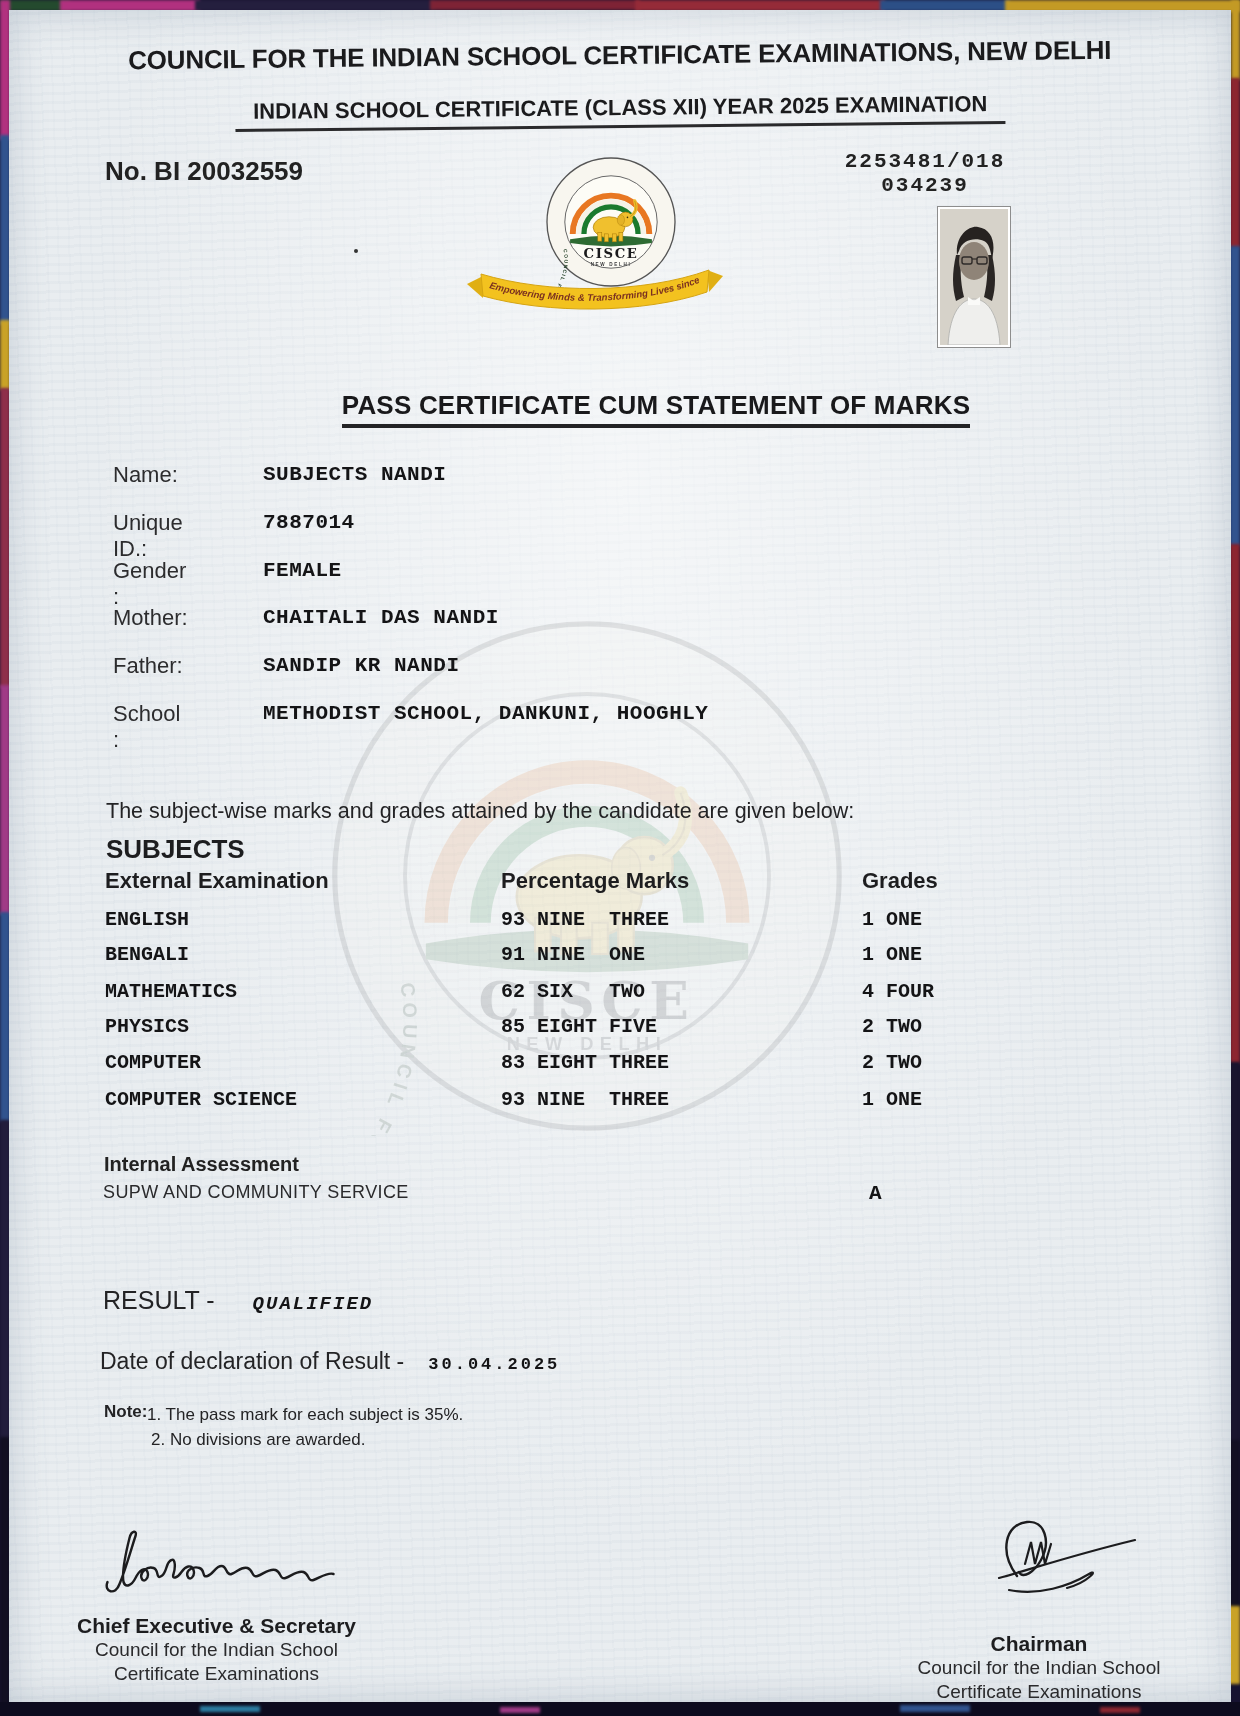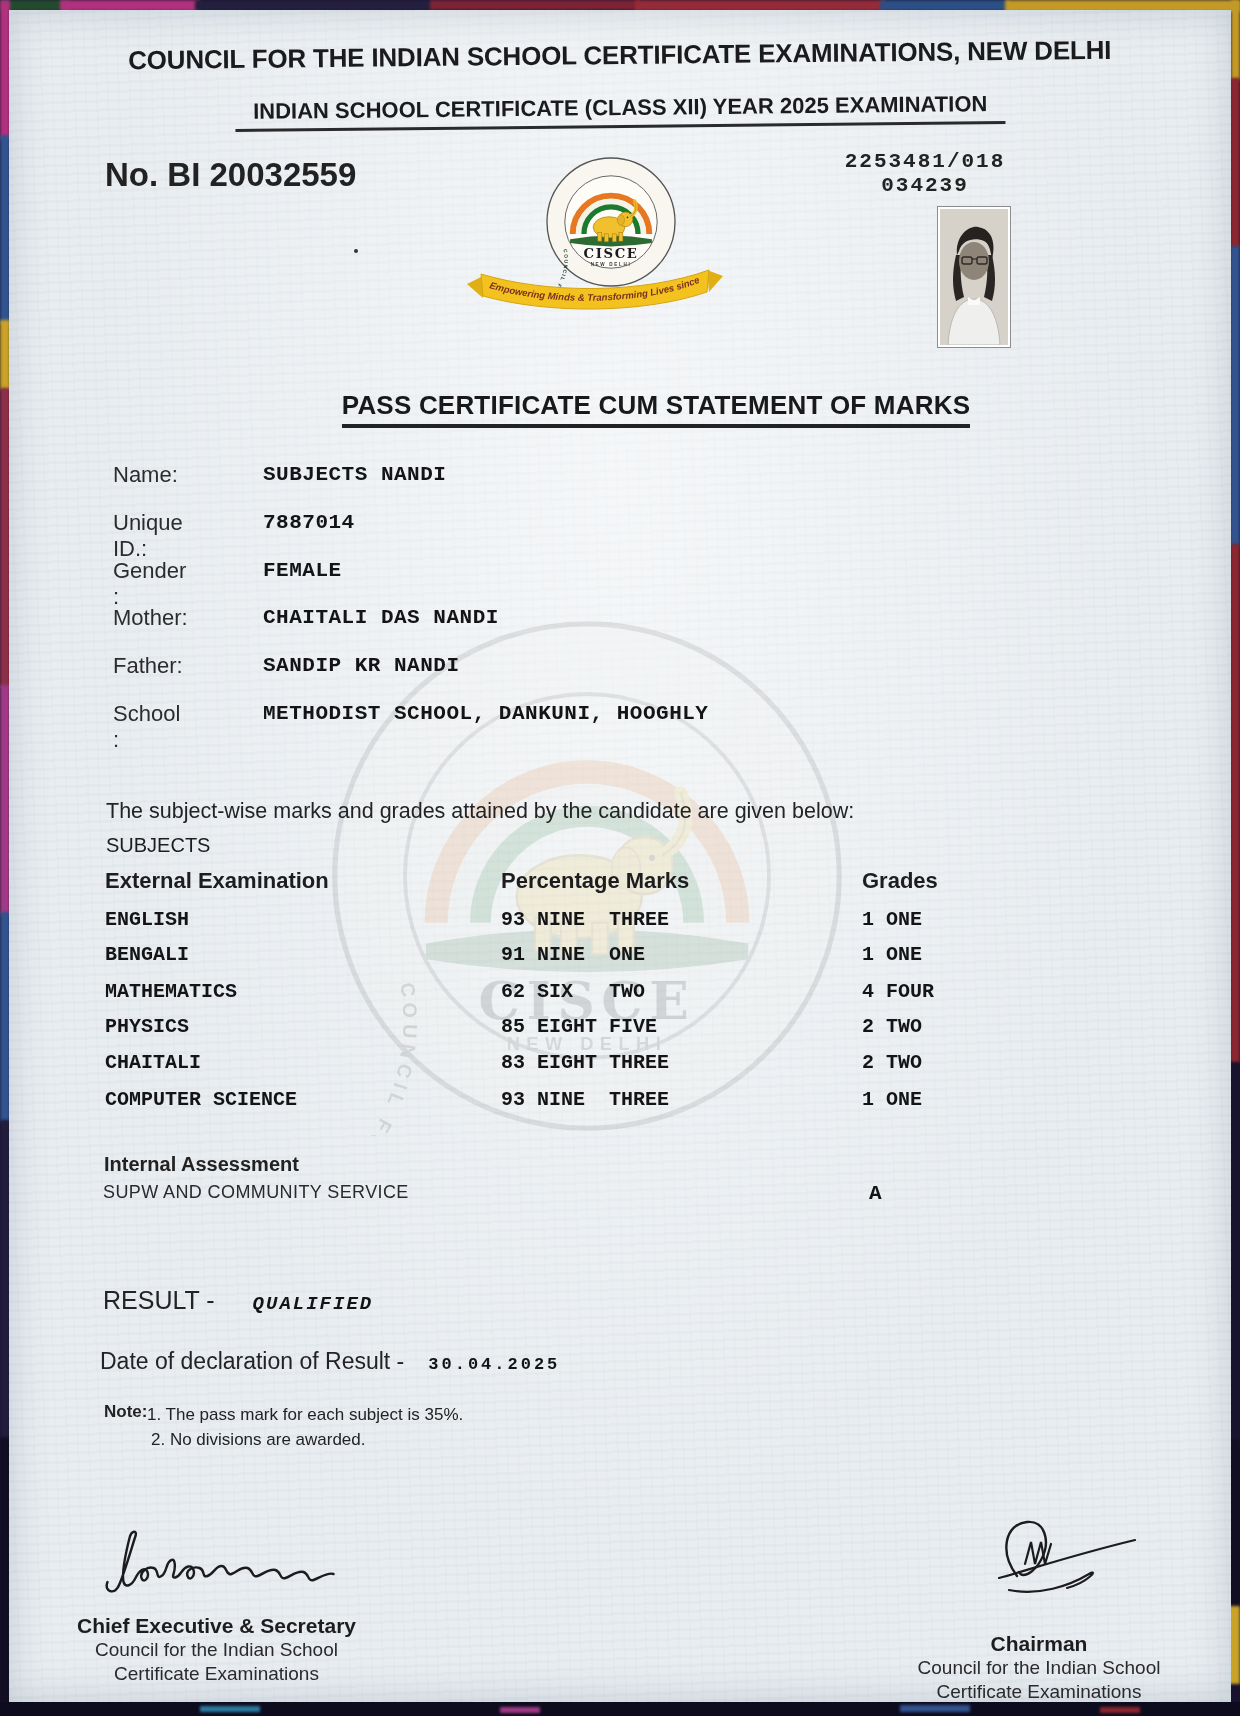--- a/index.html
+++ b/index.html
@@ -14,39 +14,39 @@
       repeating-linear-gradient(-2deg, rgba(125,148,170,.05) 0 3px, rgba(125,148,170,0) 3px 9px),
       repeating-linear-gradient(88deg, rgba(140,160,185,.035) 0 2px, rgba(140,160,185,0) 2px 11px),
       #e9edf0;
     box-shadow: inset 0 0 38px rgba(95,115,140,.28);
     color:#1d1d1f;}
   
   #header{left:0;top:30px;width:100%;text-align:center;transform:rotate(-0.6deg);}
   #header .l1{font-size:26px;font-weight:bold;letter-spacing:-0.2px;color:#1b1b1d;}
   #header .l2{display:inline-block;font-size:22px;font-weight:bold;color:#1b1b1d;margin-top:6px;
               padding:0 18px 4px 18px;border-bottom:3px solid #2a2a2c;}
-  #certno{left:96px;top:146px;font-size:33px;font-weight:bold;color:#222;}
+  #certno{left:96px;top:146px;font-size:26px;font-weight:bold;color:#222;}
   #serial{left:828px;top:140px;width:176px;text-align:center;
           font-family:"Liberation Mono",monospace;font-size:21px;font-weight:bold;
           letter-spacing:2px;line-height:24px;color:#222;}
   .mono{font-family:"Liberation Mono",monospace;font-weight:bold;color:#141416;}
   
   #photo{left:928px;top:196px;width:74px;height:142px;background:#fff;padding:2px;
          border:1px solid #8d8d8d;box-sizing:border-box;}
   
   #title{left:0;top:380px;width:100%;text-align:center;padding-left:36px;}
   #title span{display:inline-block;font-size:26px;font-weight:bold;color:#19191b;
               border-bottom:4px solid #232325;padding-bottom:3px;letter-spacing:0.2px;}
   
   .field-row{left:104px;height:30px;}
   .field-row .lab{position:absolute;left:0;top:0;font-size:22px;color:#2c2c2e;}
   .field-row .val{position:absolute;left:150px;top:1px;font-size:21px;letter-spacing:0.5px;white-space:pre;}
   
   #intro{left:97px;top:789px;font-size:21.5px;color:#232325;}
-  #subjects-heading{left:97px;top:824px;font-size:20px;font-weight:normal;color:#1d1d1f;}
+  #subjects-heading{left:97px;top:824px;font-size:26px;font-weight:bold;color:#1d1d1f;}
   .tbl-row{left:0;right:0;height:30px;}
   .col-subj{position:absolute;left:96px;}
   .col-marks{position:absolute;left:492px;white-space:pre;}
   .col-grade{position:absolute;left:853px;white-space:pre;}
   .tbl-head span{font-size:22px;font-weight:bold;color:#1d1d1f;font-family:"Liberation Sans",sans-serif;}
   .tbl-data span{font-size:20px;text-align:center;}
   
   #internal-heading{left:95px;top:1143px;font-size:20px;font-weight:bold;color:#222;}
   #internal-row{left:0;right:0;top:1172px;}
   #internal-row .lab{position:absolute;left:94px;font-size:18px;letter-spacing:0.4px;color:#2a2a2c;}
@@ -254,21 +254,21 @@
     <span class="col-subj mono">MATHEMATICS</span>
     <span class="col-marks mono">62 SIX   TWO</span>
     <span class="col-grade mono">4 FOUR</span>
   </div>
   <div class="tbl-row tbl-data abs" style="top:1005px">
     <span class="col-subj mono">PHYSICS</span>
     <span class="col-marks mono">85 EIGHT FIVE</span>
     <span class="col-grade mono">2 TWO</span>
   </div>
   <div class="tbl-row tbl-data abs" style="top:1041px">
-    <span class="col-subj mono">CHAITALI</span>
+    <span class="col-subj mono">COMPUTER</span>
     <span class="col-marks mono">83 EIGHT THREE</span>
     <span class="col-grade mono">2 TWO</span>
   </div>
   <div class="tbl-row tbl-data abs" style="top:1078px">
     <span class="col-subj mono">COMPUTER SCIENCE</span>
     <span class="col-marks mono">93 NINE  THREE</span>
     <span class="col-grade mono">1 ONE</span>
   </div>
 
   <div id="internal-heading" class="abs">Internal Assessment</div>

